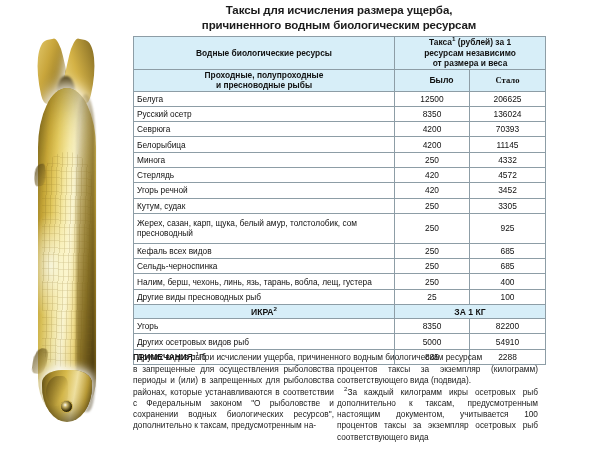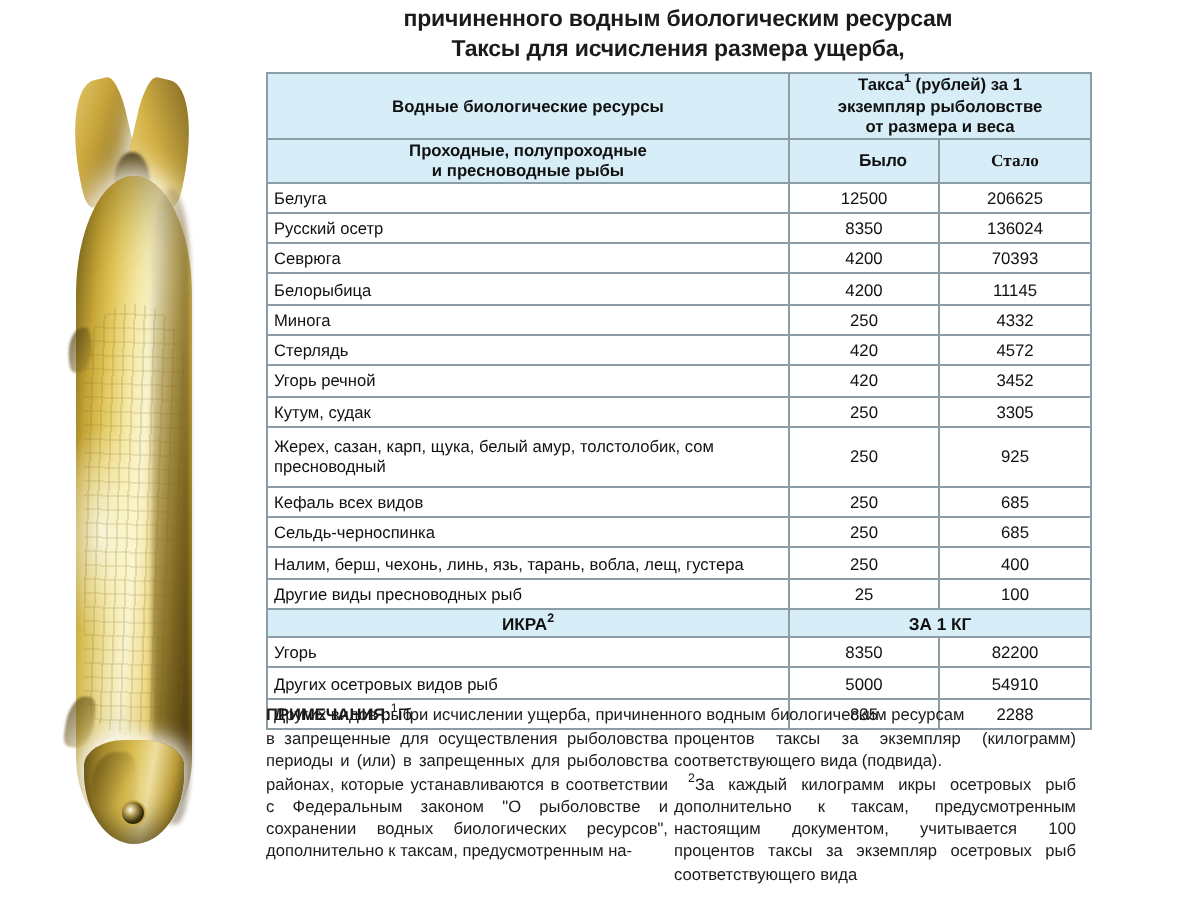--- a/index.html
+++ b/index.html
@@ -257,36 +257,36 @@
       <div class="fish-scales"></div>
       <div class="fish-fin-top"></div>
       <div class="fish-fin-bot"></div>
       <div class="fish-head"></div>
       <div class="fish-gill"></div>
       <div class="fish-eye"></div>
     </div>
   </div>
 
   <div id="title-block">
+    <div class="title-line">Таксы для исчисления размера ущерба,</div>
     <div class="title-line">причиненного водным биологическим ресурсам</div>
-    <div class="title-line">Таксы для исчисления размера ущерба,</div>
   </div>
 
   <table id="tax-table">
     <colgroup>
       <col class="col-name">
         <col class="col-was">
         <col class="col-now">
     </colgroup>
     <thead>
       <tr>
         <td class="hdr" style="height:18px;">Водные биологические ресурсы</td>
         <td class="hdr" colspan="2" rowspan="1" style="height:18px;">
           <span>Такса</span><sup>1</sup><span> (рублей) за 1</span><br>
-          <span>экземпляр рыболовстве</span><br>
+          <span>ресурсам независимо</span><br>
           <span>от размера и веса</span>
         </td>
       </tr>
       <tr>
         <td class="hdr" style="height:16px;">
           <span>Проходные, полупроходные</span><br>
           <span>и пресноводные рыбы</span>
         </td>
         <td class="hdr-sub" style="height:14px;padding-left:22px;">Было</td>
         <td class="hdr-sub" style="height:14px;font-family:Liberation Serif, serif;">Стало</td>

